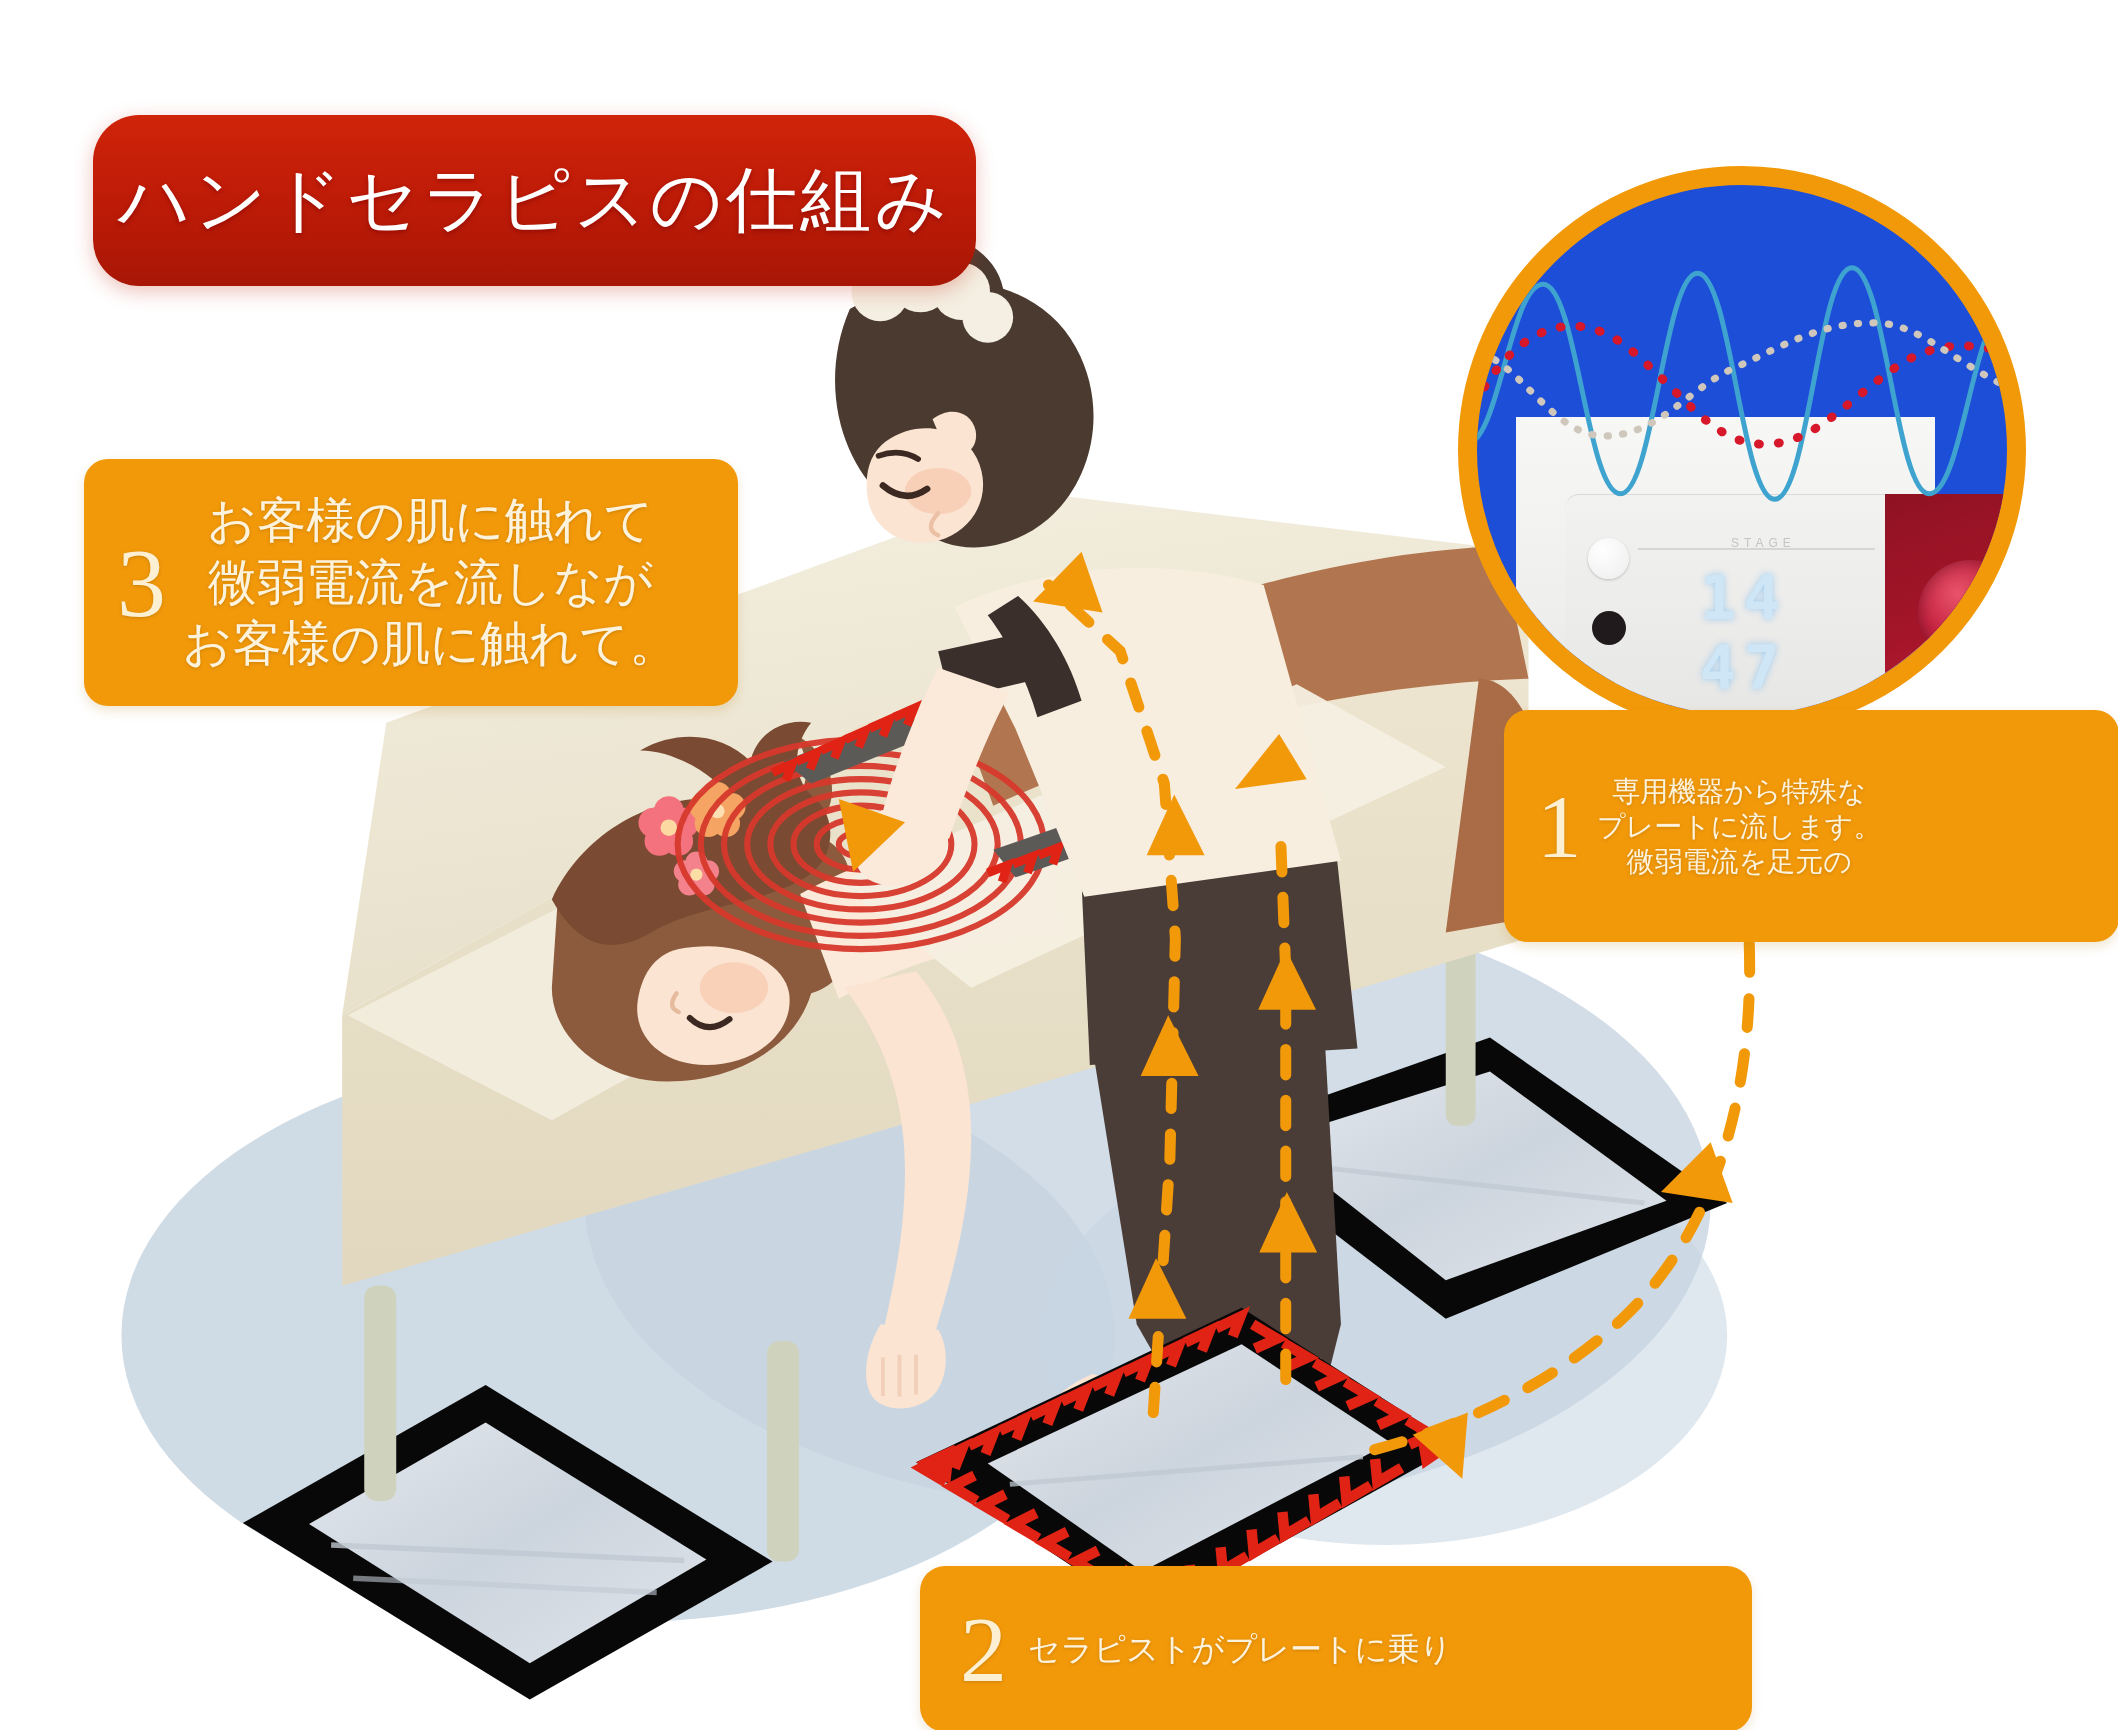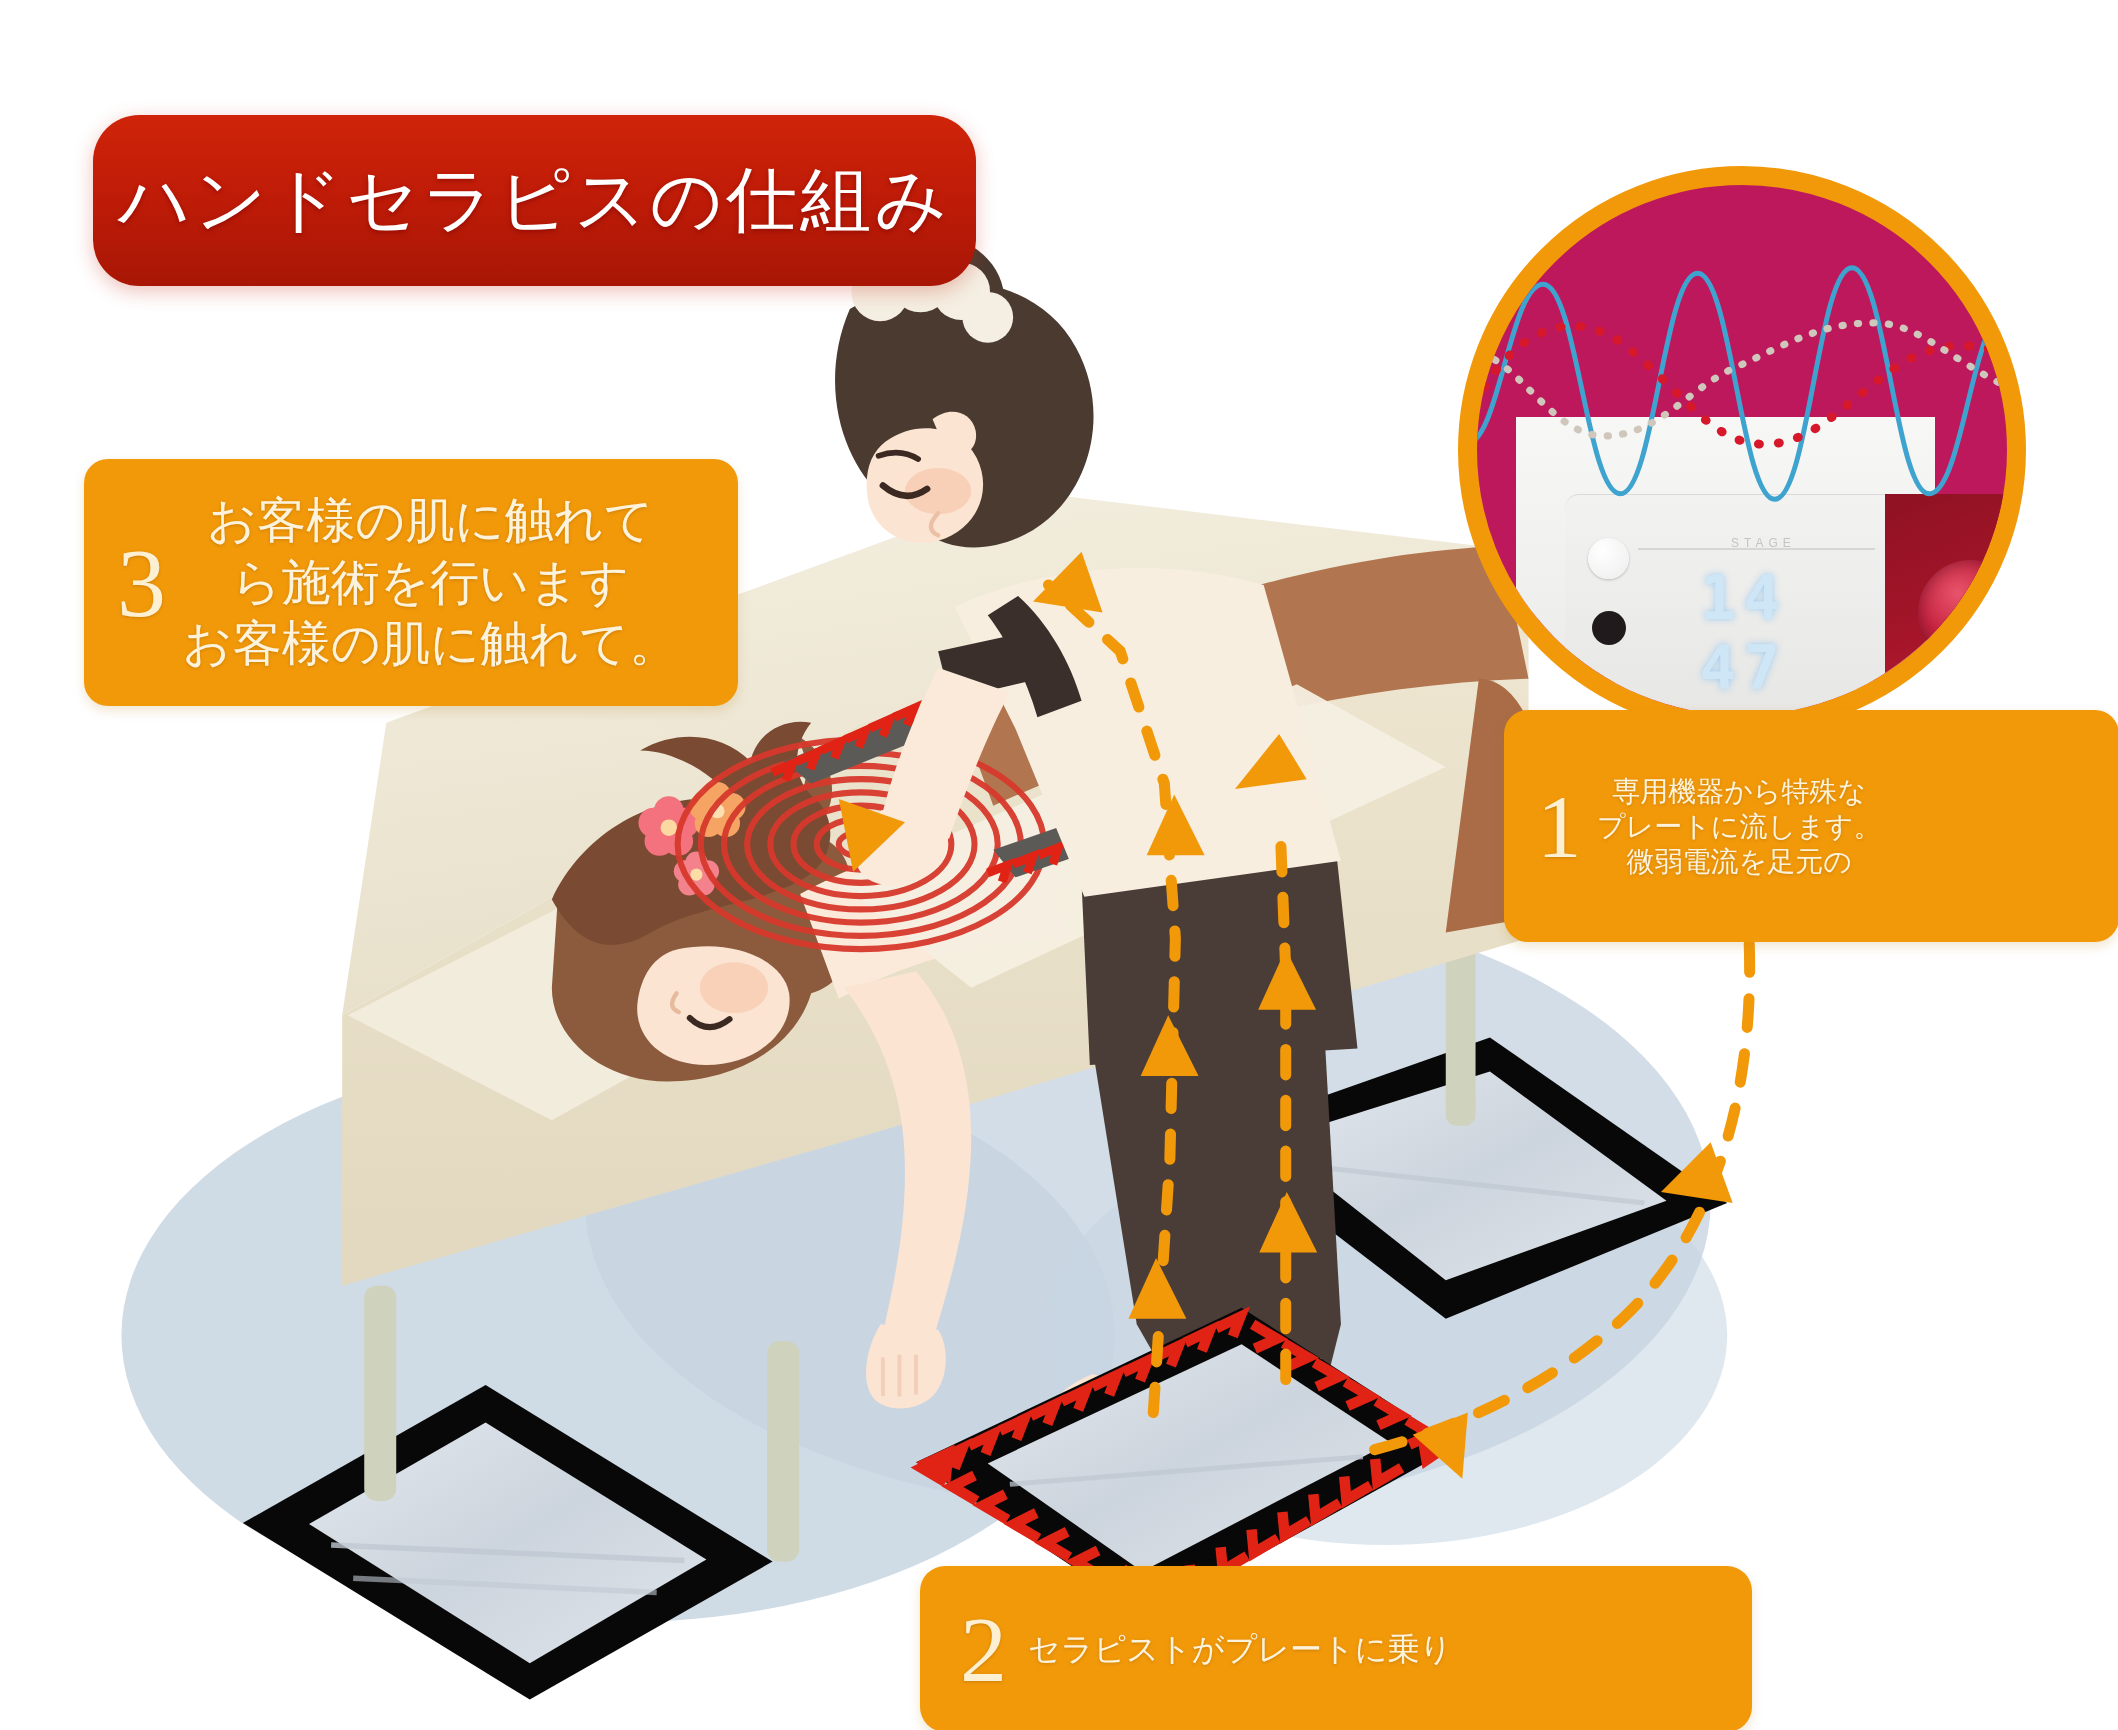--- a/index.html
+++ b/index.html
@@ -51,21 +51,21 @@
   #step-1 .step-line{font-size:28px;line-height:1.25;}
 
   
   #step-2{left:920px;top:1566px;width:832px;height:166px;border-radius:25px;}
   #step-2 .step-num{font-size:94px;margin-left:40px;margin-right:21px;}
   #step-2 .step-line{font-size:32px;line-height:1.26;}
 
   
   #device-circle{
     left:1458px;top:166px;width:568px;height:568px;border-radius:50%;
-    border:19px solid #f2990a;background:#be185d;overflow:hidden;
+    border:19px solid #f2990a;background:#1d4ed8;overflow:hidden;
     box-sizing:border-box;
   }
   #device-circle svg{position:absolute;left:0;top:0;}
   #device-body{
     position:absolute;left:39px;top:232px;width:419px;height:342px;
     background:linear-gradient(180deg,#f7f7f5 0%,#eeeeec 60%,#e2e2e0 100%);
   }
   #device-panel{
     position:absolute;left:88px;top:309px;width:320px;height:232px;
     background:linear-gradient(180deg,#f2f2f0 0%,#e6e6e4 100%);
@@ -399,21 +399,21 @@
 
       <path d="M-20,300 C70,300 130,455 230,455 C330,455 380,370 470,330
                C560,290 620,250 720,250 C820,250 880,350 1050,400" stroke="#cfc7bb" stroke-width="13" fill="none" stroke-dasharray="2 26" stroke-linecap="round"></path>
     </svg>
   </div>
 
   <div id="step-3" class="step-box abs">
     <span class="step-num">3</span>
     <span class="step-lines">
       <span class="step-line">お客様の肌に触れて</span>
-      <span class="step-line">ら施術を行います</span>
+      <span class="step-line">微弱電流を流しなが</span>
       <span class="step-line">お客様の肌に触れて。</span>
     </span>
   </div>
 
   <div id="step-1" class="step-box abs">
     <span class="step-num">1</span>
     <span class="step-lines">
       <span class="step-line">専用機器から特殊な</span>
       <span class="step-line">プレートに流します。</span>
       <span class="step-line">微弱電流を足元の</span>

